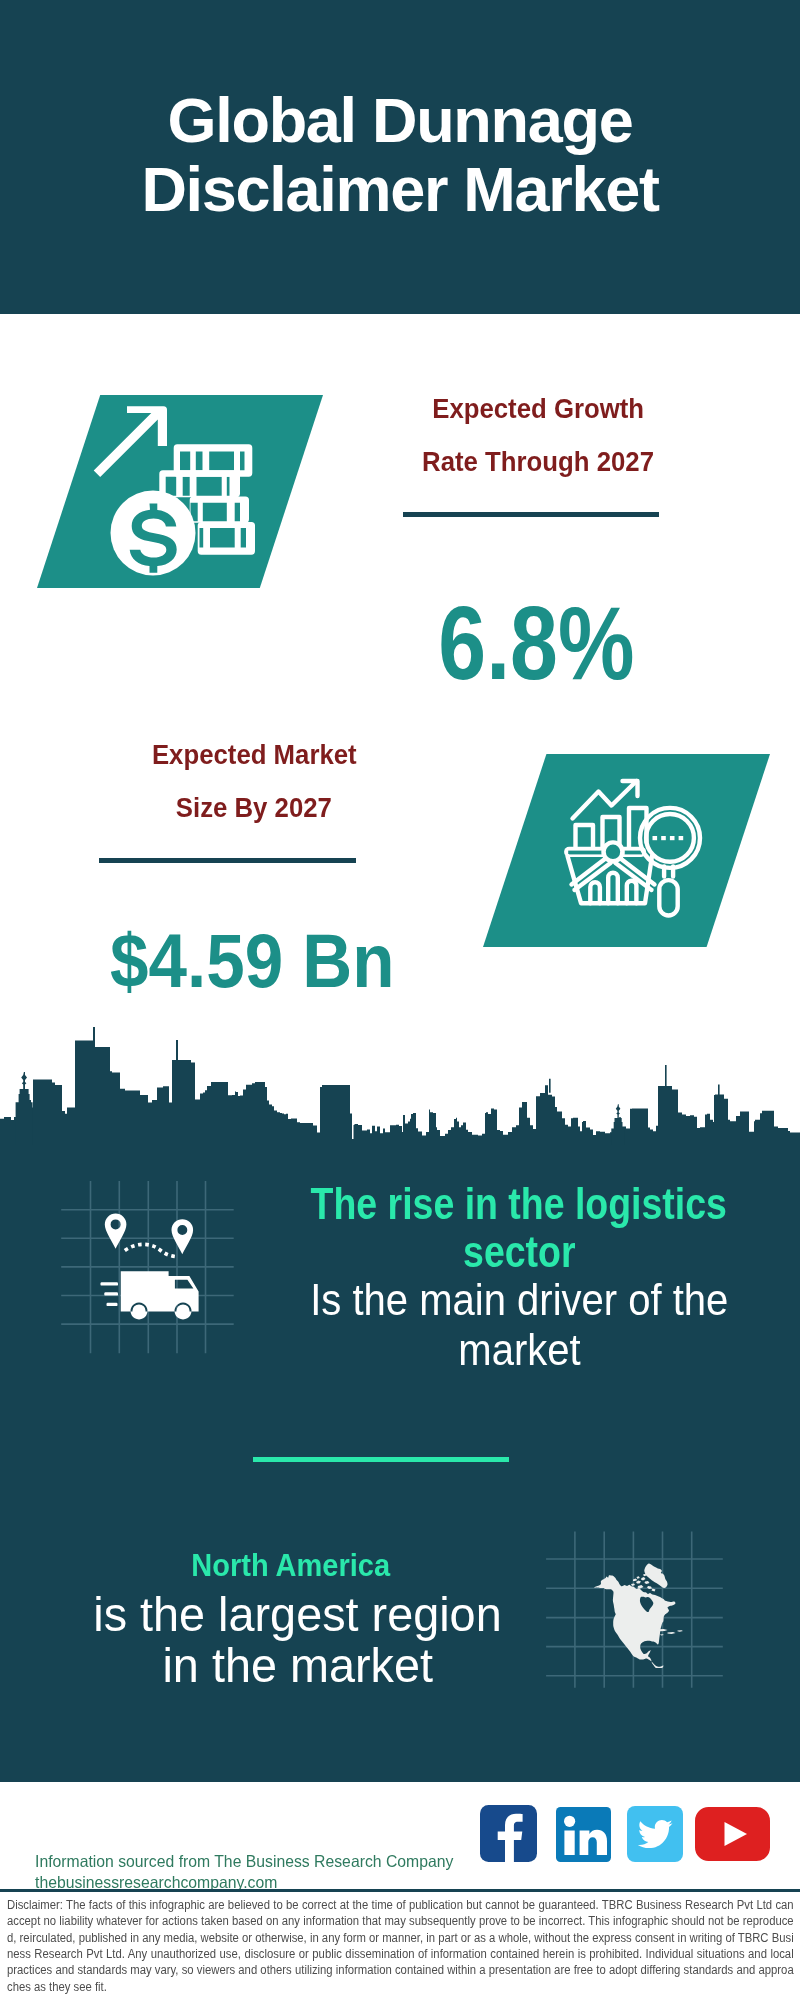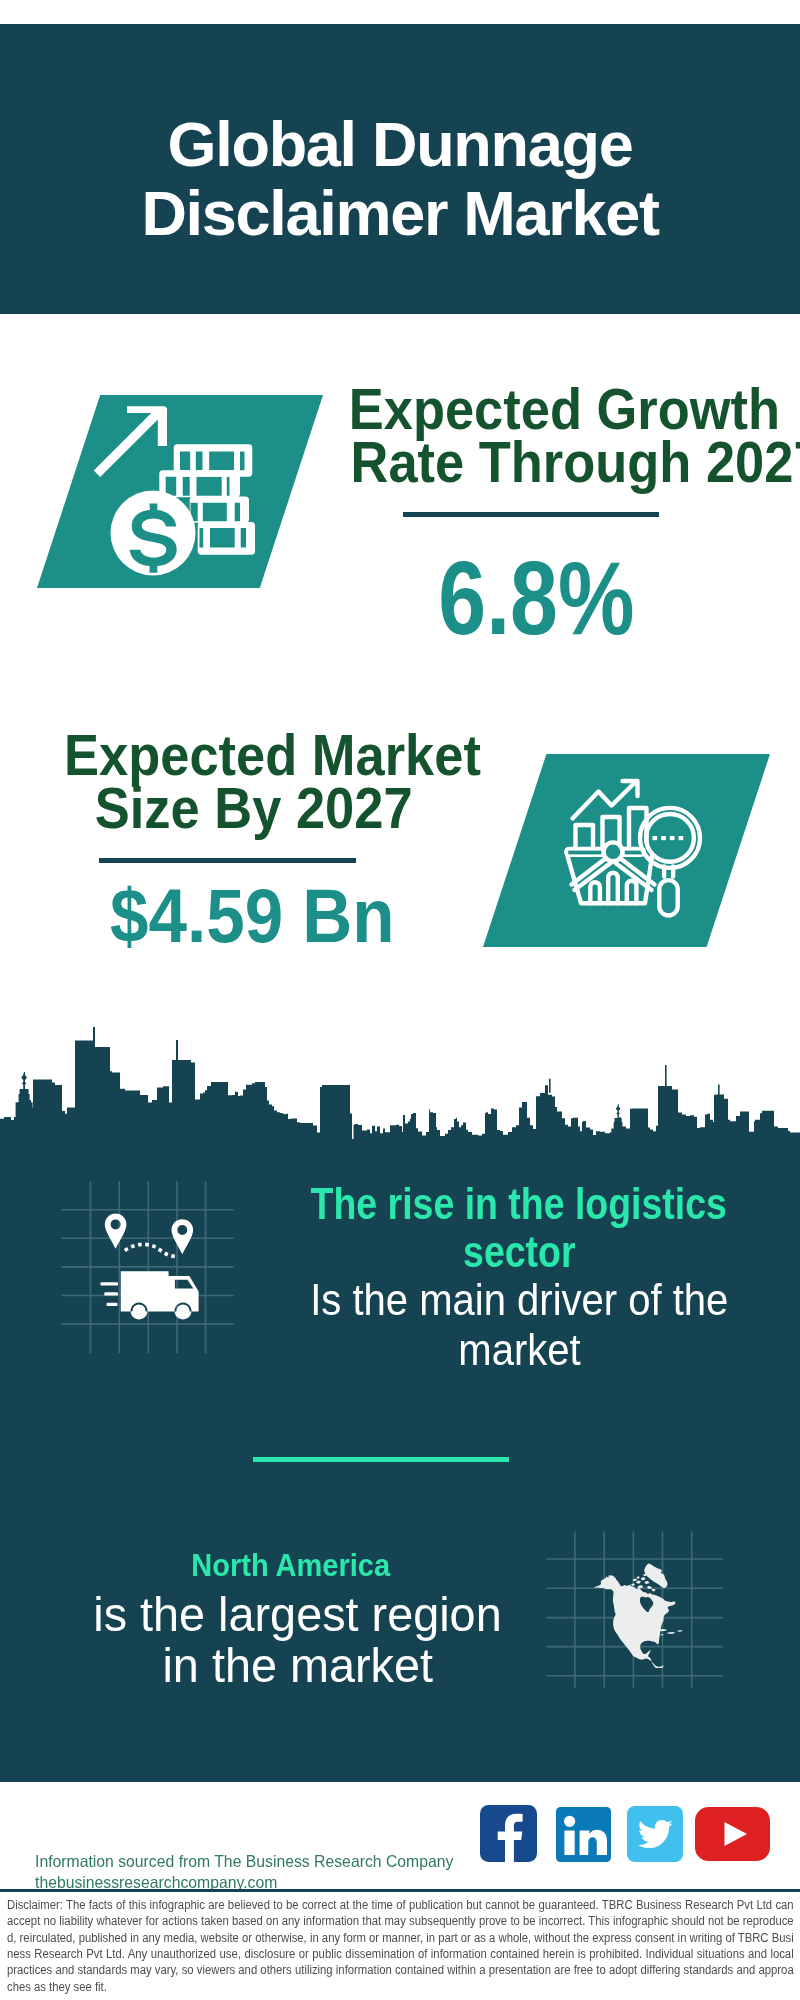--- a/index.html
+++ b/index.html
@@ -1,31 +1,31 @@
 <!DOCTYPE html>
 <html><head>
 <meta charset="utf-8">
 <style>
   html,body{margin:0;padding:0;}
   body{width:800px;height:2000px;background:#fff;font-family:"Liberation Sans",sans-serif;overflow:hidden;}
   .page{position:relative;width:800px;height:2000px;}
 
   
-  .header{position:absolute;left:0;top:0;width:800px;height:314px;background:#164352;margin-top:24px;}
+  .header{position:absolute;left:0;top:0;width:800px;height:314px;background:#164352;}
   .header h1{margin:0;position:absolute;left:0;top:86px;width:800px;text-align:center;
     color:#fff;font-size:63px;font-weight:bold;line-height:68.7px;letter-spacing:-1.3px;}
 
   
   .white{position:absolute;left:0;top:314px;width:800px;height:720px;background:#fff;}
 
   
-  .stat-label{position:absolute;color:#14532d;font-size:57px;font-weight:bold;line-height:52.5px;text-align:center;white-space:nowrap;}
+  .stat-label{position:absolute;color:#7f1d1d;font-size:28px;font-weight:bold;line-height:52.5px;text-align:center;white-space:nowrap;}
   .stat-label span{display:inline-block;transform:scaleX(0.92);transform-origin:center;}
   .stat-rule{position:absolute;height:4.5px;background:#164352;}
-  .stat-value{position:absolute;color:#1c8f88;font-weight:bold;text-align:center;white-space:nowrap;}
+  .stat-value{position:absolute;color:#1c8f88;font-weight:bold;text-align:center;white-space:nowrap;margin-top:45px;}
   .stat-value span{display:inline-block;transform-origin:center;}
   #v1{font-size:103px;line-height:103px;}
   #v1 span{transform:scaleX(0.835);}
   #v2{font-size:76px;line-height:76px;}
   #v2 span{transform:scaleX(0.91);}
 
   .para{position:absolute;background:#1c8f88;clip-path:polygon(22.1% 0%,100% 0%,77.9% 100%,0% 100%);}
   .icon-svg{position:absolute;}
 
   

